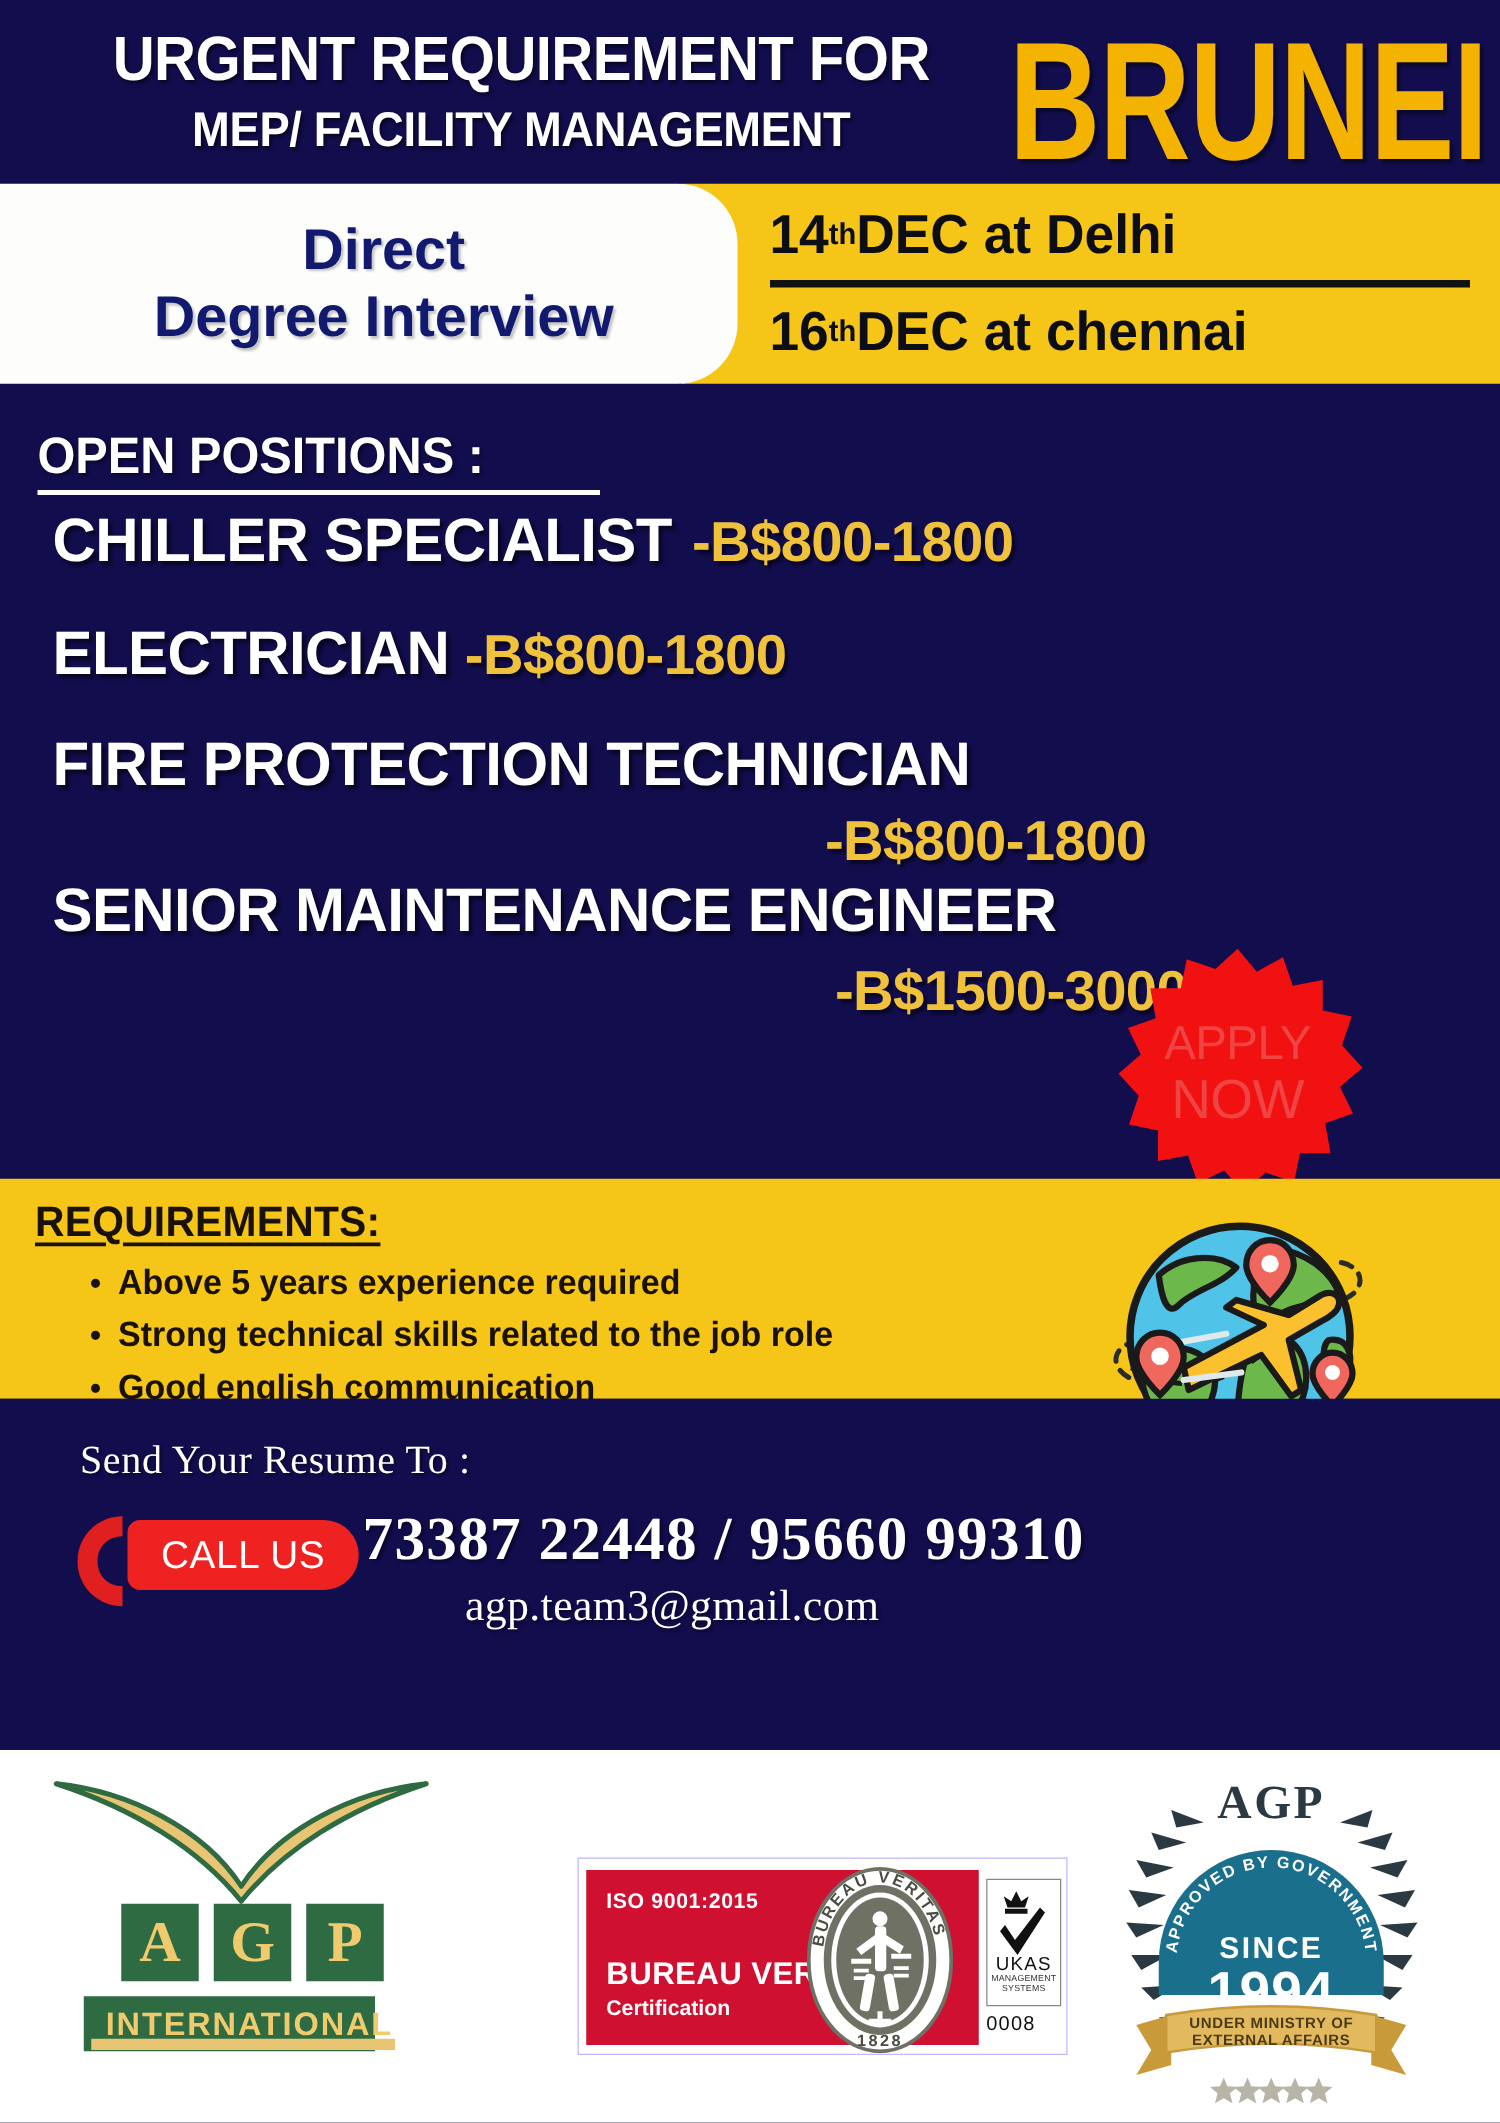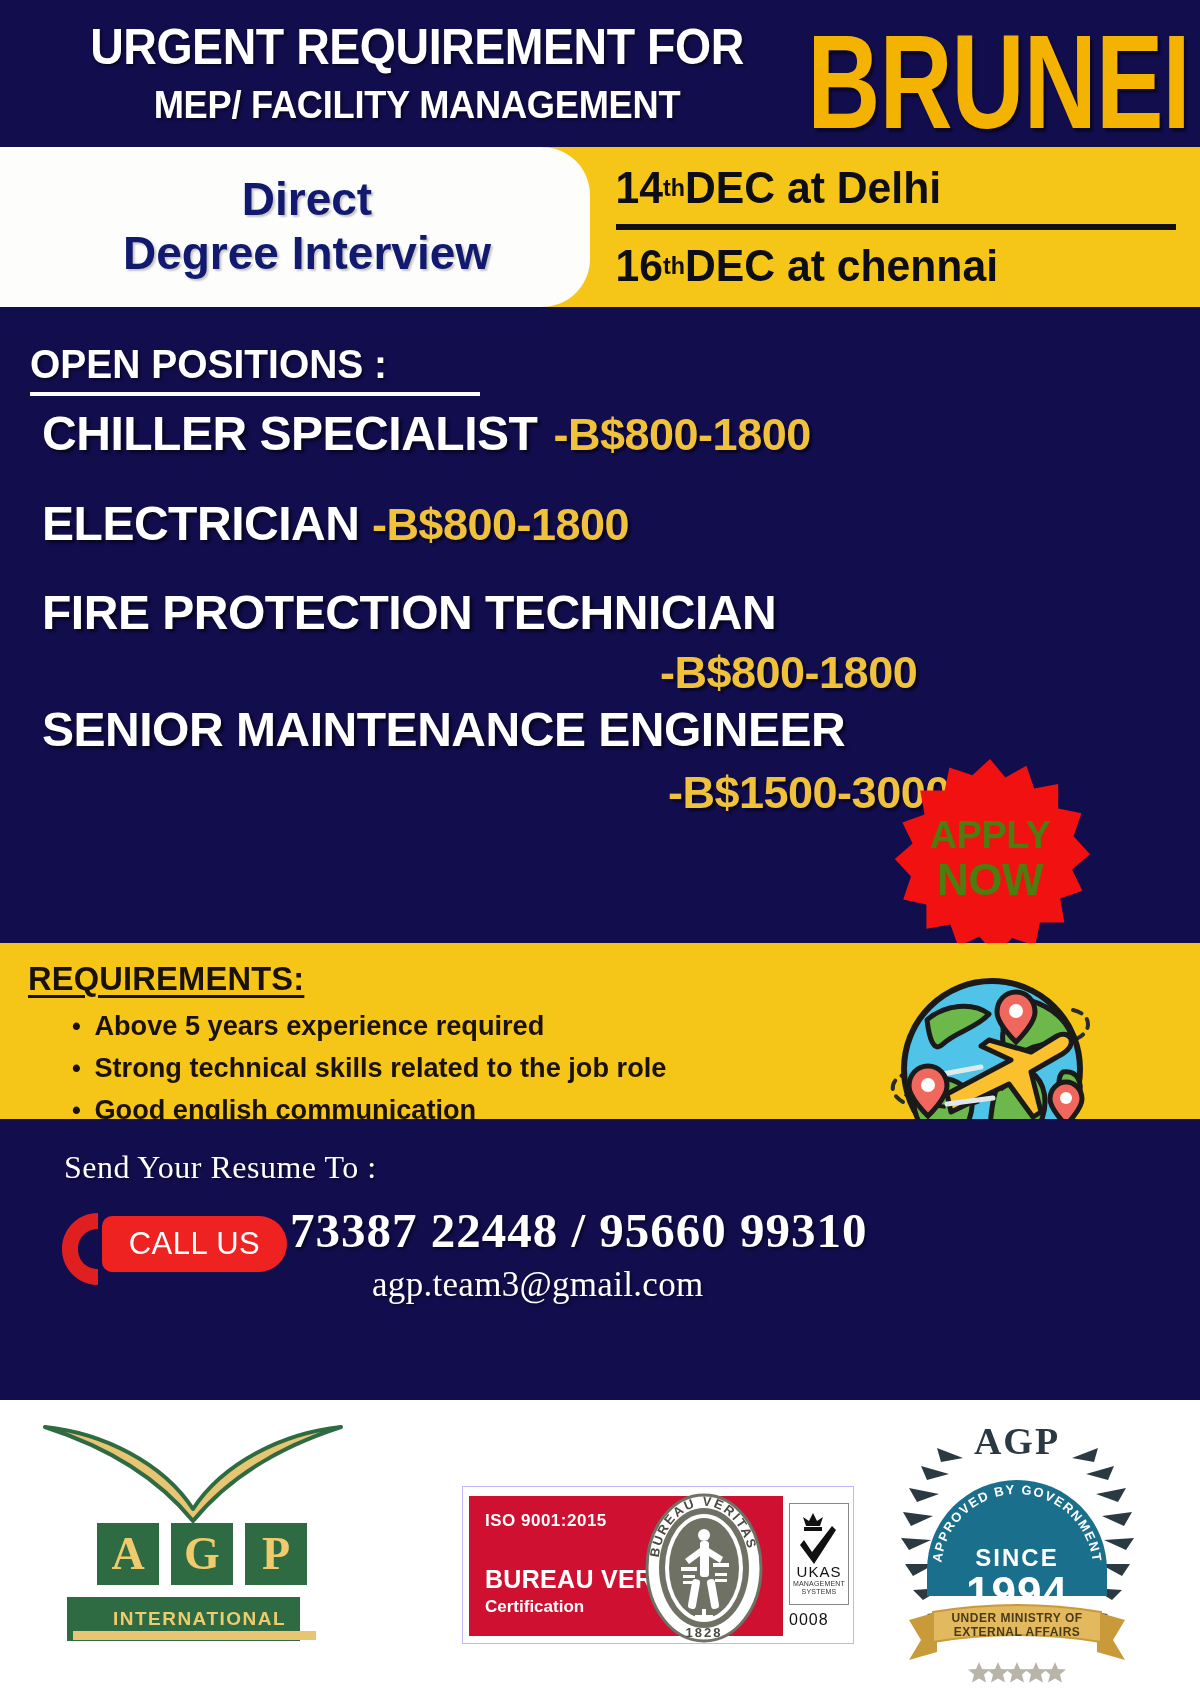--- a/index.html
+++ b/index.html
@@ -167,21 +167,21 @@
       18.2% 84.9%, 18.2% 72.7%, 6.6% 70.3%, 10.5% 58.8%, 2.4% 50%,
       11.3% 42.3%, 6.2% 31.7%, 17.3% 27.8%, 15.1% 15.8%, 27.3% 15.8%,
       29.7% 4.2%, 41.2% 8.1%
     );
   }
   .apply-text {
     position:absolute; left:890px; top:440px;
     width:200px; height:200px;
     display:flex; flex-direction:column;
     align-items:center; justify-content:center;
-    color:#4d7c0f; font-weight:bold;
+    color:#ef4444; font-weight:normal;
     line-height:1.0;
   }
   .apply-1 { font-size:38px; letter-spacing:-0.5px; }
   .apply-2 { font-size:44px; letter-spacing:-0.5px; margin-top:4px; }
 
   
   .requirements {
     position:absolute; left:0; top:943px; width:1200px; height:176px;
     background:#f5c518;
   }
@@ -279,21 +279,21 @@
     font-weight:bold; font-size:46px;
     display:flex; align-items:center; justify-content:center;
     line-height:1;
   }
   .agp-intl {
     position:absolute; left:22px; top:172px;
     width:233px; height:44px;
     background:#2e6b42;
     display:flex; align-items:center; justify-content:center;
     color:#f0cb6e;
-    font-weight:bold; font-size:19px;
+    font-weight:bold; font-size:26px;
     letter-spacing:1.5px;
     padding-left:32px;
   }
   .agp-intl-bar {
     position:absolute; left:28px; top:206px;
     width:243px; height:9px;
     background:#e8c573;
   }
   .agp-services {
     position:absolute; left:20px; top:222px;

